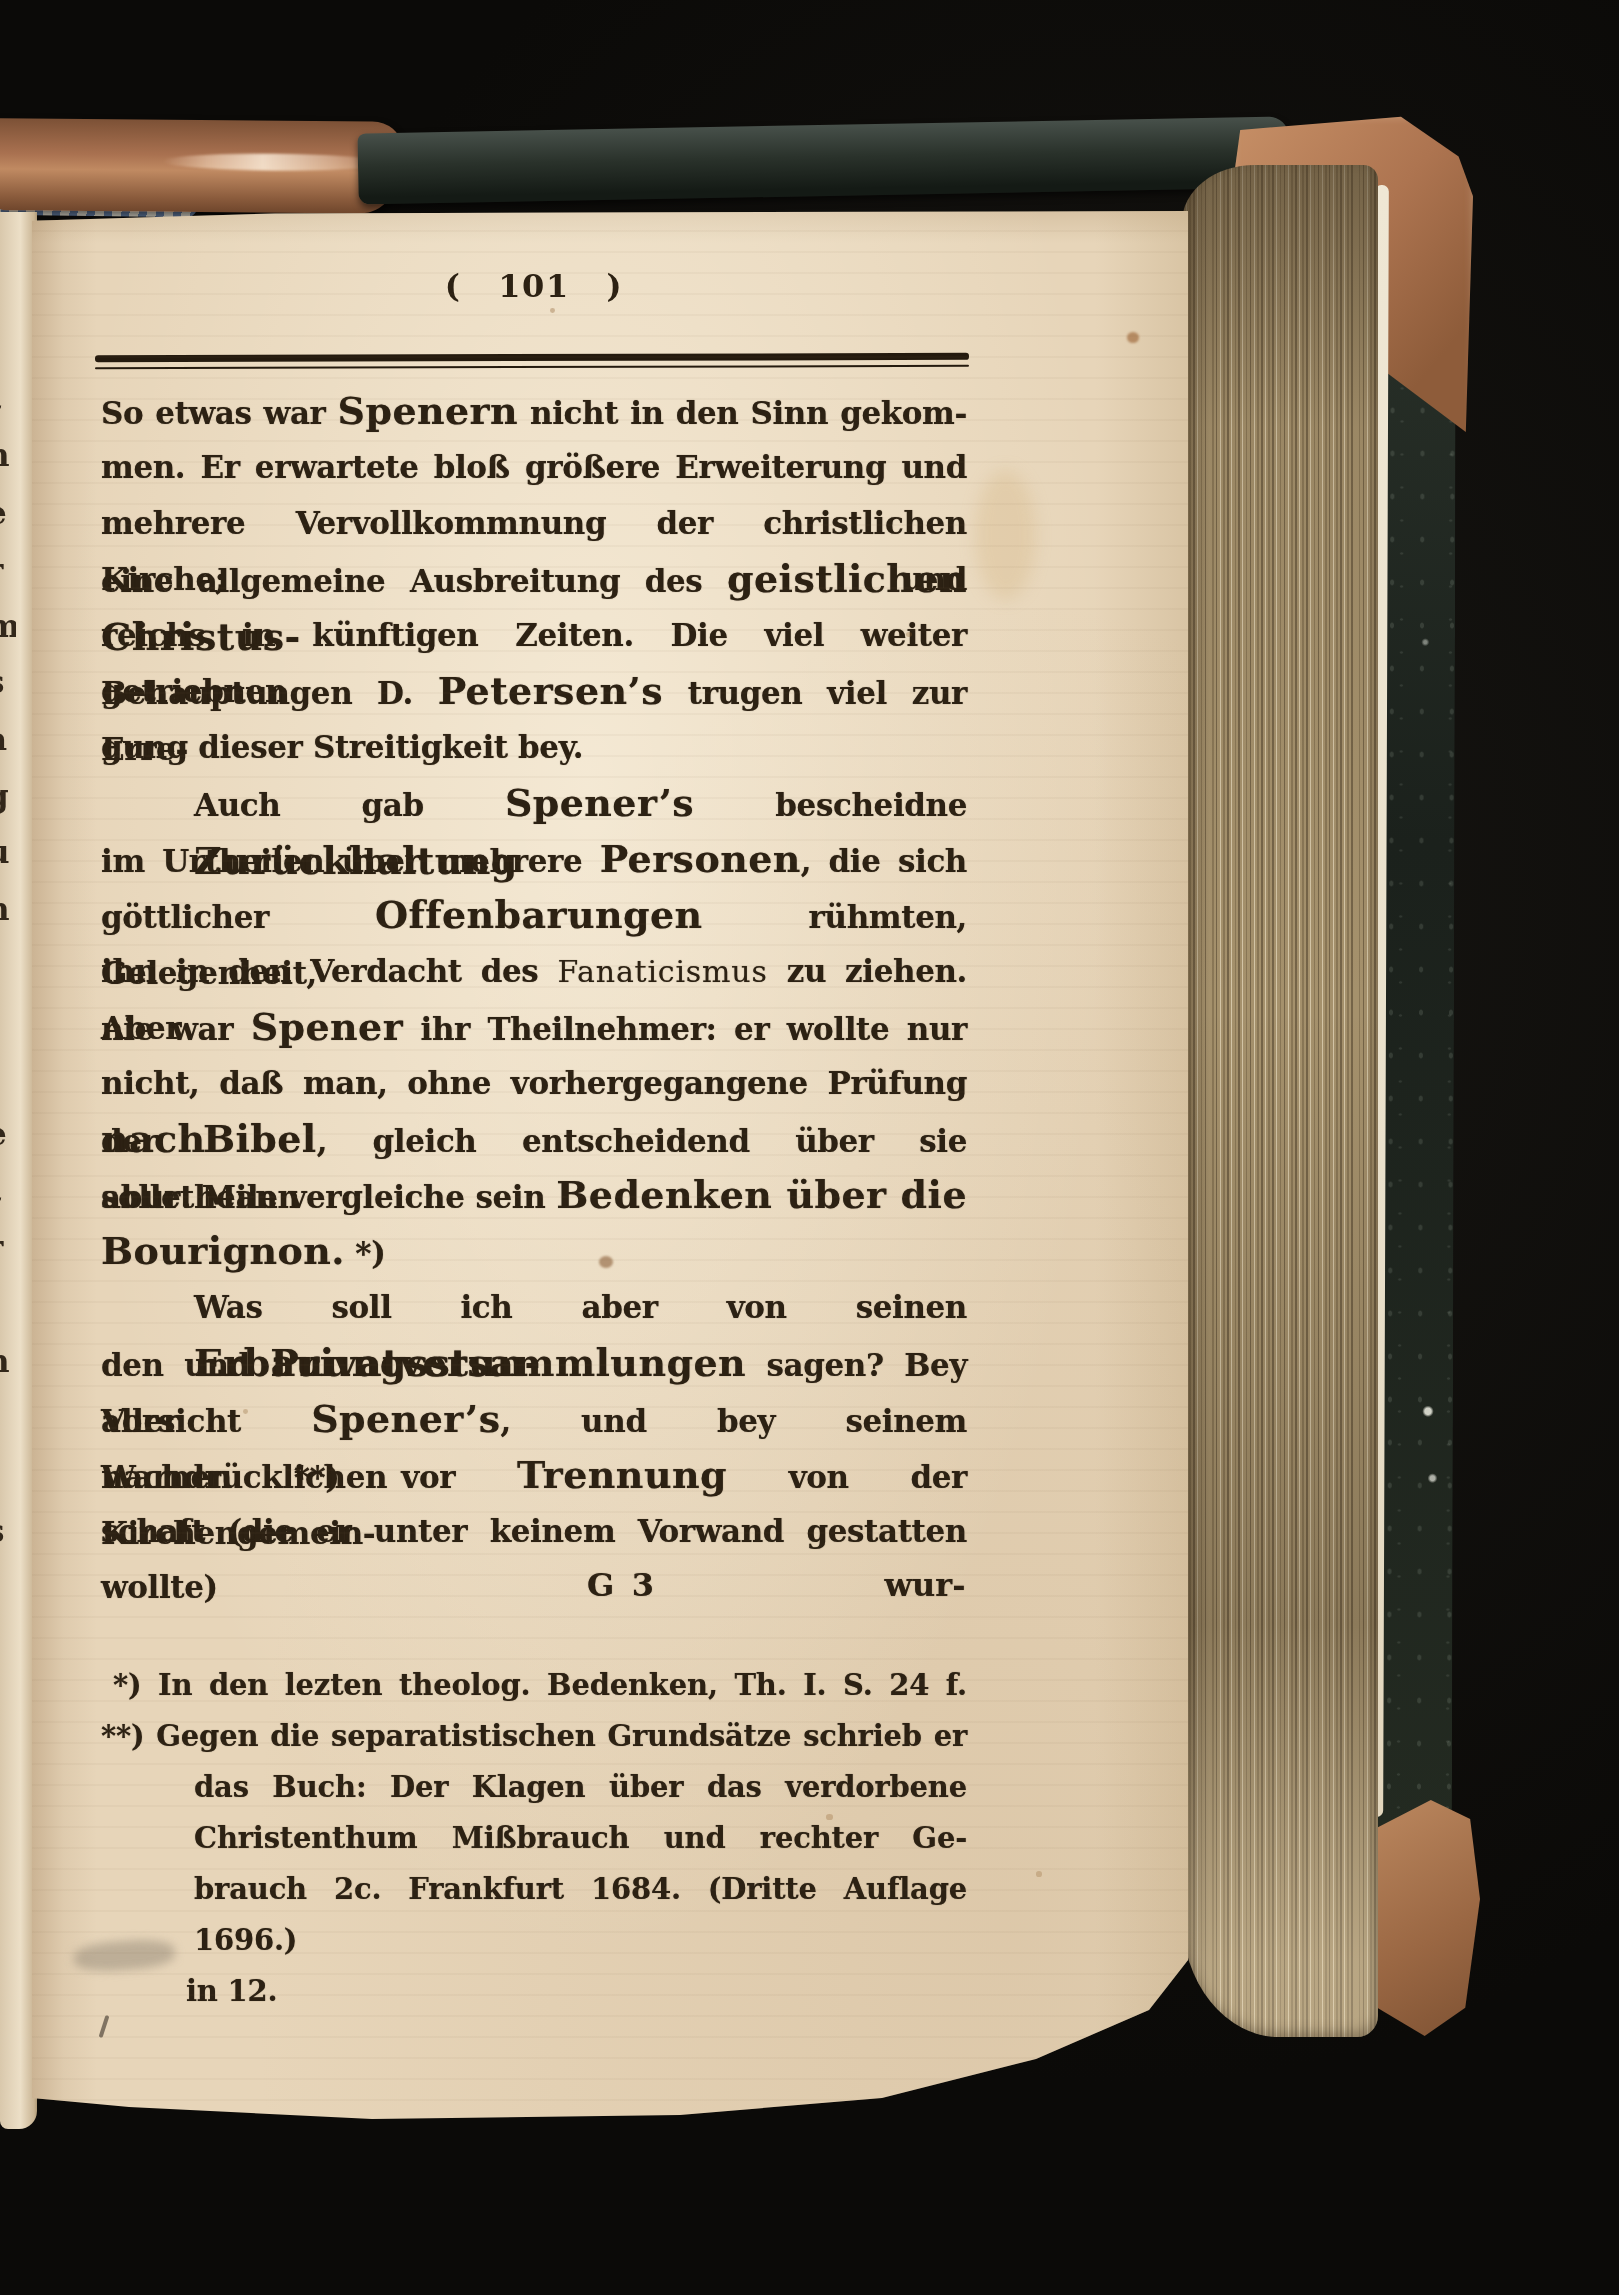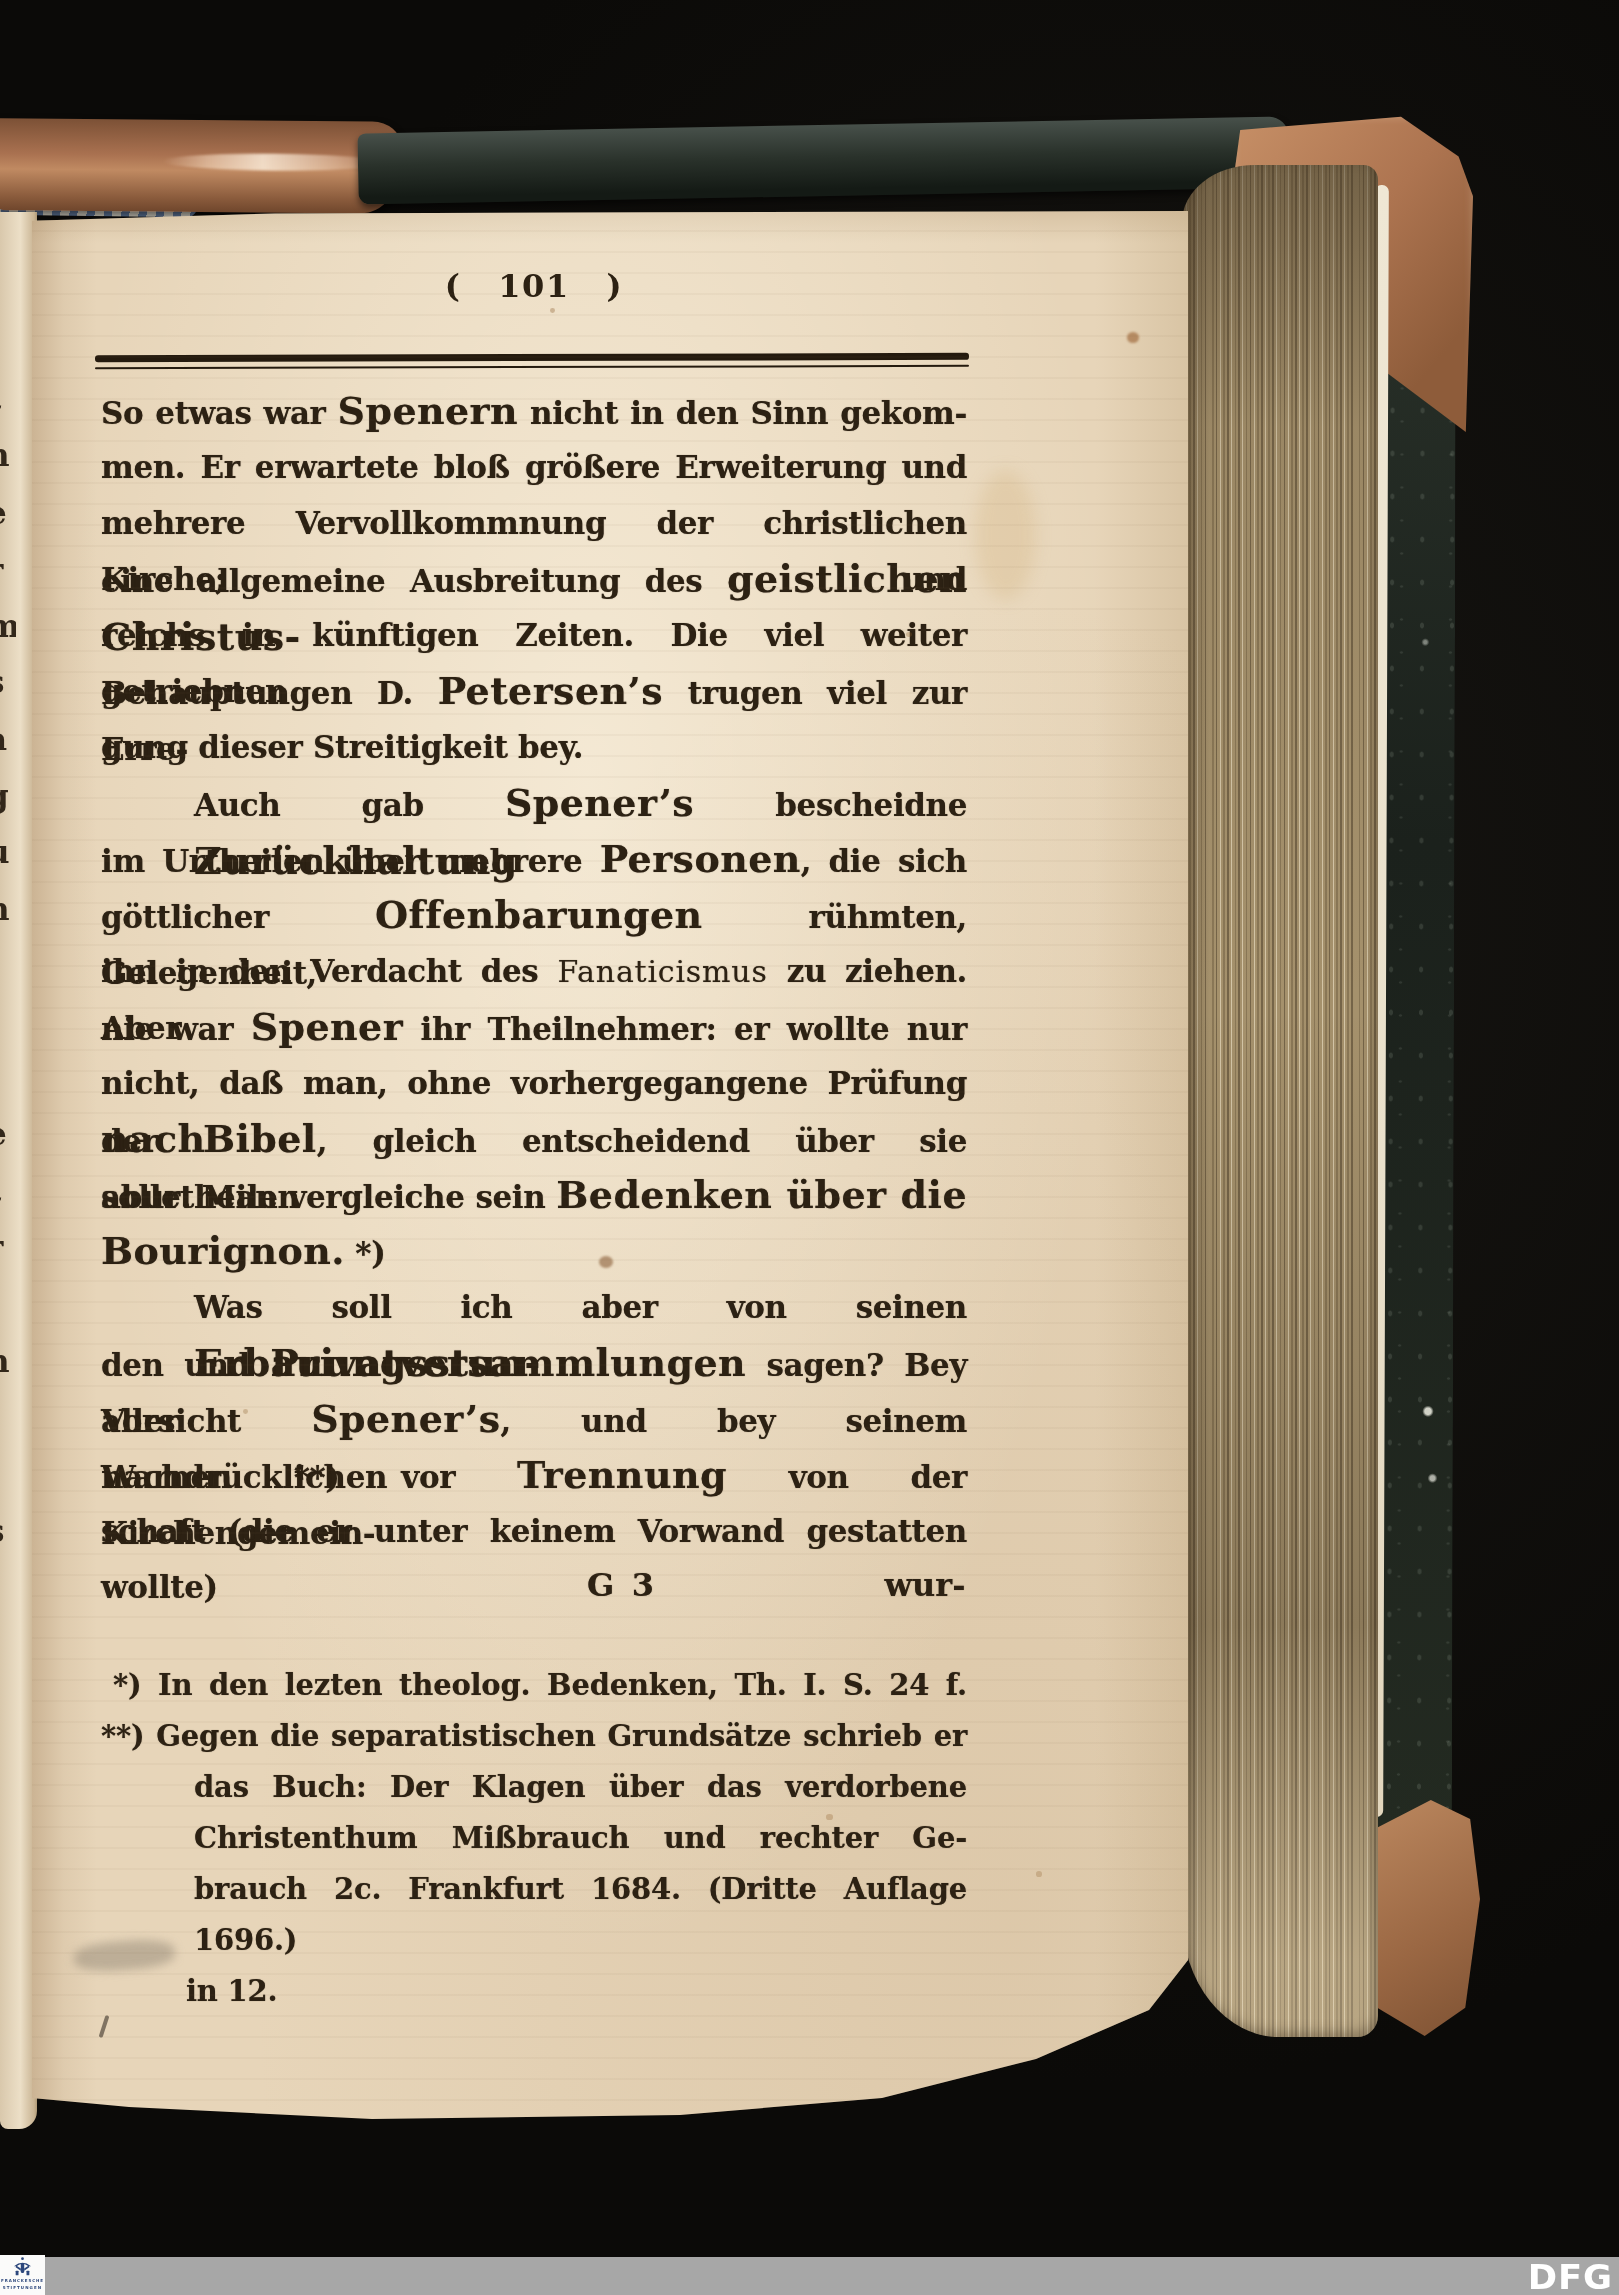--- a/index.html
+++ b/index.html
@@ -252,33 +252,15 @@
     <div class="stain stain-c"></div>
     <div class="stain stain-d"></div>
     <div class="stain stain-e"></div>
     <div class="stain fleck1"></div>
     <div class="stain fleck2"></div>
     <div class="stain fleck3"></div>
     <div class="stain fleck4"></div>
     <div class="stain fleck5"></div>
   </div>
 
-  <div class="footer-strip">
-    <div class="logo-box">
-      <svg width="23" height="19.4" viewBox="0 0 40 34">
-        <g fill="#2c477c">
-          <circle cx="20" cy="3" r="2.4"></circle>
-          <path d="M5 16 Q20 4 35 16 L30.5 16 Q20 8.5 9.5 16 Z"></path>
-          <rect x="17" y="12" width="6" height="16" rx="2"></rect>
-          <path d="M9 15 L17 20 L17 24 L8 18 Z"></path>
-          <path d="M31 15 L23 20 L23 24 L32 18 Z"></path>
-          <rect x="8" y="24" width="5" height="8" rx="1"></rect>
-          <rect x="27" y="24" width="5" height="8" rx="1"></rect>
-        </g>
-      </svg>
-      <div class="logo-line1">FRANCKESCHE</div>
-      <div class="logo-line2">STIFTUNGEN</div>
-    </div>
-    <div class="dfg">DFG</div>
-  </div>
 
 </div>
 
 
 </body></html>

